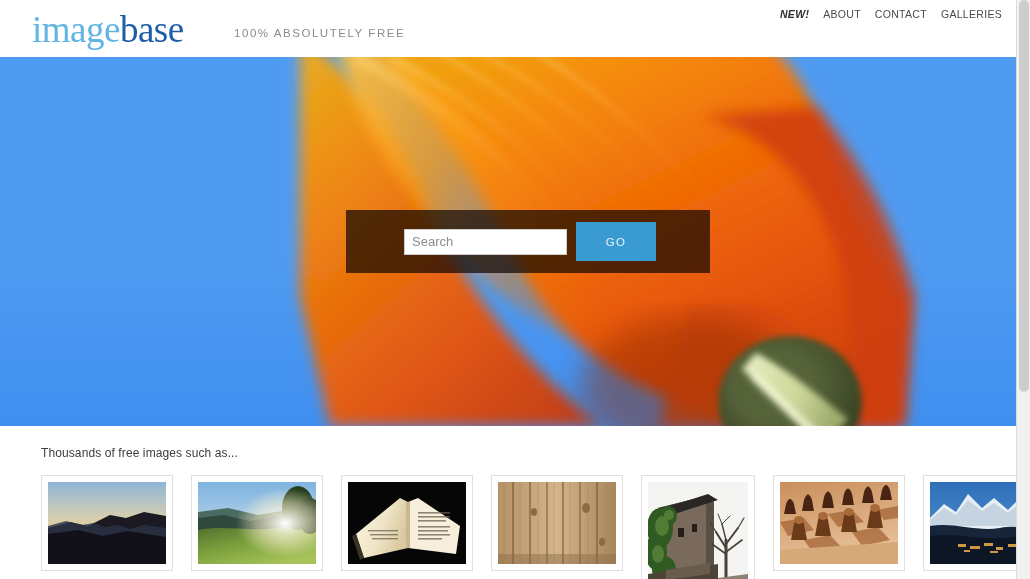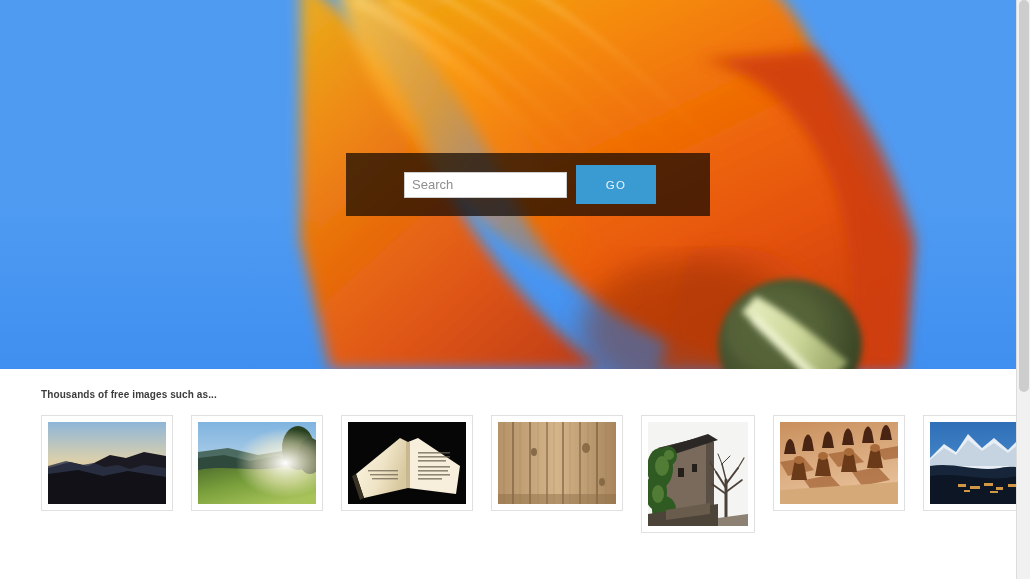--- a/index.html
+++ b/index.html
@@ -133,23 +133,23 @@
 
   
   #content {
     position: relative;
     width: 1016px;
     background: #ffffff;
     padding-top: 20px;
   }
   #section-title {
     margin-left: 41px;
-    font-size: 10px;
+    font-size: 12px;
     color: #3c3c3c;
-    font-weight: bold;
+    font-weight: normal;
     letter-spacing: 0.1px;
   }
   #thumb-row {
     margin-top: 15px;
     padding-left: 41px;
     display: flex;
     align-items: flex-start;
     gap: 18px;
   }
   .thumb {
@@ -182,20 +182,33 @@
     background: #cdcdcd;
     border-radius: 5px;
   }
 </style>
 </head>
 <body>
 
 <div id="page">
   <div id="viewport">
 
+    <div id="header">
+      <div id="logo">
+        <span class="lg-a">image</span><span class="lg-b">base</span>
+      </div>
+      <div id="tagline">100% ABSOLUTELY FREE</div>
+
+      <div id="nav">
+        <a class="nav-item nav-new" href="#">NEW!</a>
+        <a class="nav-item" href="#">ABOUT</a>
+        <a class="nav-item" href="#">CONTACT</a>
+        <a class="nav-item" href="#">GALLERIES</a>
+      </div>
+    </div>
 
     <div id="hero">
       <div id="hero-photo">
         <svg viewBox="0 0 1016 369" preserveAspectRatio="none" aria-hidden="true">
           <defs>
             <linearGradient id="skyG" x1="0" y1="0" x2="0" y2="1">
               <stop offset="0%" stop-color="#4f9bf2"></stop>
               <stop offset="55%" stop-color="#4f9bf2"></stop>
               <stop offset="100%" stop-color="#3f8ff0"></stop>
             </linearGradient>

